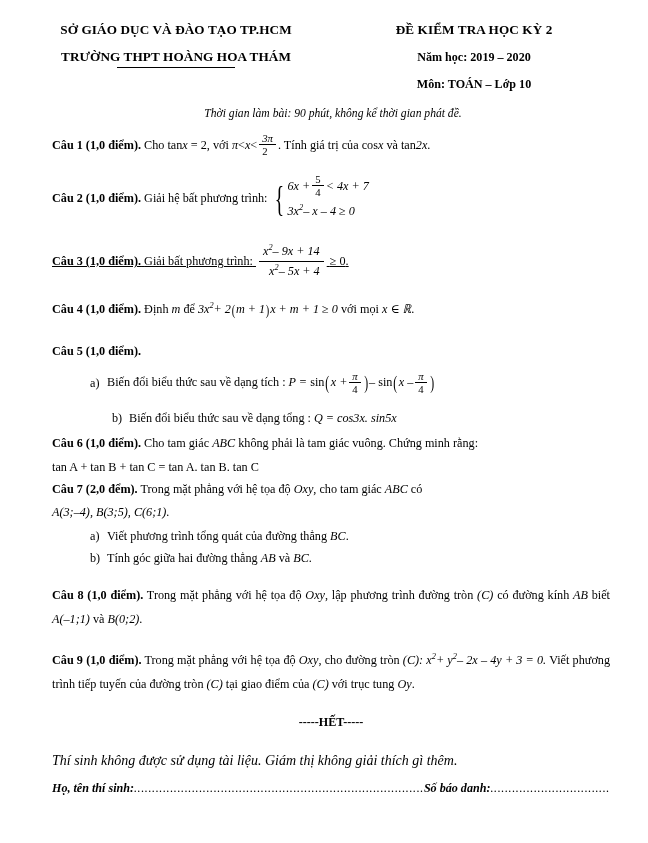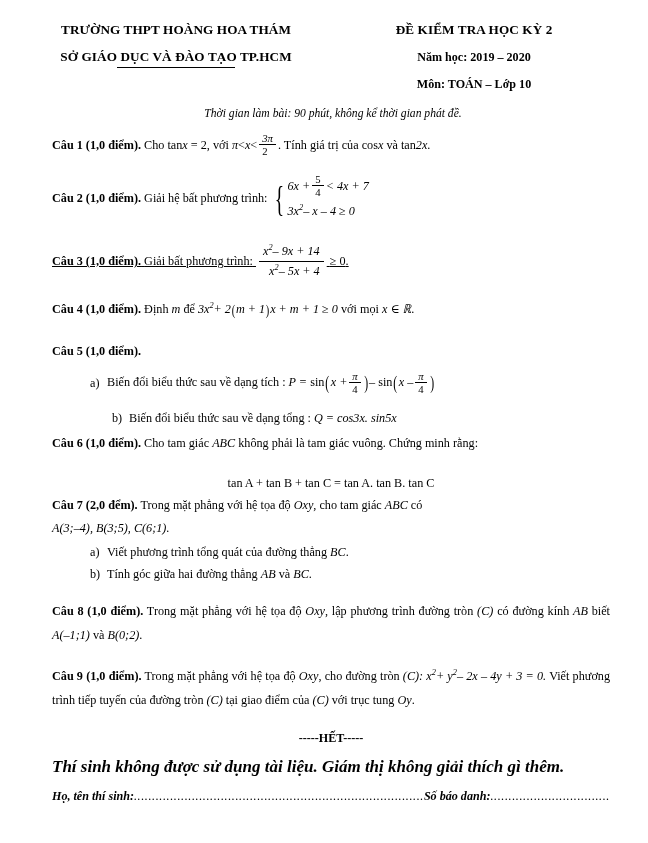--- a/index.html
+++ b/index.html
@@ -77,21 +77,21 @@
   .q.tight { margin-top: 11px; }
   .q-lab { font-weight: bold; }
   .just { text-align: justify; text-justify: inter-word; }
   .sub {
     margin-top: 5px;
     padding-left: 38px;
     line-height: 1.55;
   }
   .sub-row { display: block; margin-top: 4px; }
   .sub-mark { display: inline-block; width: 17px; }
-  .centerline { text-align: center; margin-top: 21px; }
+  .centerline { text-align: left; margin-top: 5px; }
 
   
   .m {
     font-family: "Liberation Serif", "DejaVu Serif", serif;
     font-style: italic;
     white-space: nowrap;
   }
   .mr { font-style: normal; }
   .num { font-style: normal; }
   sup.e {
@@ -154,36 +154,36 @@
     margin: 0 3px;
     position: relative;
     top: -0.05em;
   }
   .fracblock .n { display: block; padding: 0 4px 1px 4px; }
   .fracblock .d { display: block; padding: 1px 4px 0 4px; border-top: 1.1px solid #000; }
 
   
   .footer { padding: 0 38px 0 52px; }
   .het { text-align: center; font-weight: bold; margin-top: 18px; font-size: 12.1px; }
-  .note { font-style: italic; font-weight: bold; margin-top: 11px; font-size: 17px; }
+  .note { font-style: italic; font-weight: normal; margin-top: 23px; font-size: 14px; }
   .names {
     font-style: italic; font-weight: bold; margin-top: 12px;
     font-size: 12.1px; white-space: nowrap; overflow: hidden;
   }
   .dots { letter-spacing: .6px; font-weight: normal; }
 </style>
 </head>
 <body>
 
 <div class="page">
 
   <div class="header">
     <div class="hdr-left">
+      <div class="hdr-line">SỞ GIÁO DỤC VÀ ĐÀO TẠO TP.HCM</div>
       <div class="hdr-line">TRƯỜNG THPT HOÀNG HOA THÁM</div>
-      <div class="hdr-line">SỞ GIÁO DỤC VÀ ĐÀO TẠO TP.HCM</div>
       <div class="school-rule"></div>
     </div>
     <div class="hdr-right">
       <div class="hdr-line">ĐỀ KIỂM TRA HỌC KỲ 2</div>
       <div class="hdr-sub">Năm học: 2019 – 2020</div>
       <div class="hdr-sub">Môn: TOÁN – Lớp 10</div>
     </div>
   </div>
   <div style="padding:0 30px 0 52px;">
     <div class="hdr-time">Thời gian làm bài: 90 phút, không kể thời gian phát đề.</div>

